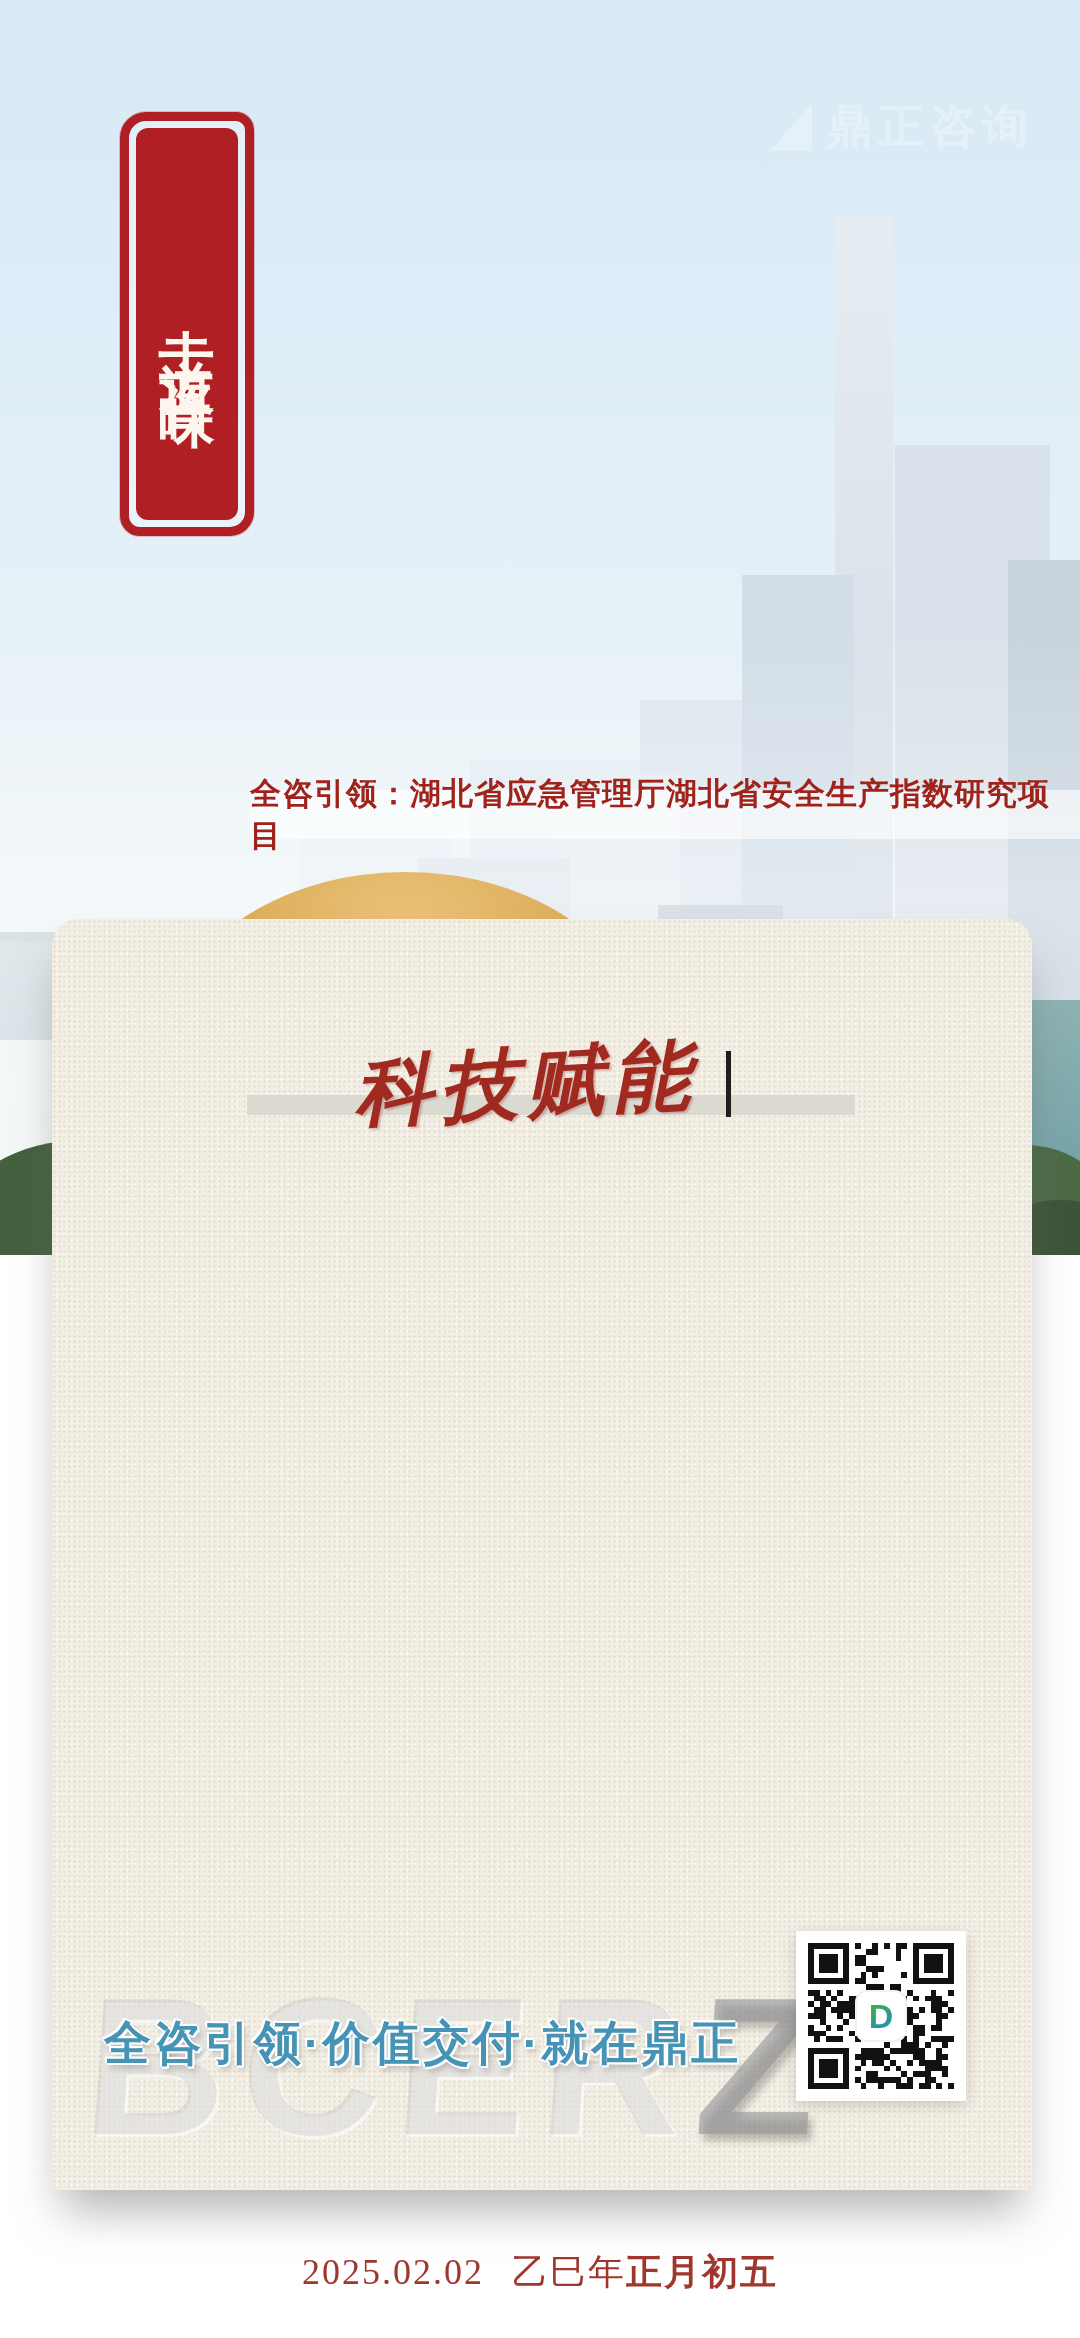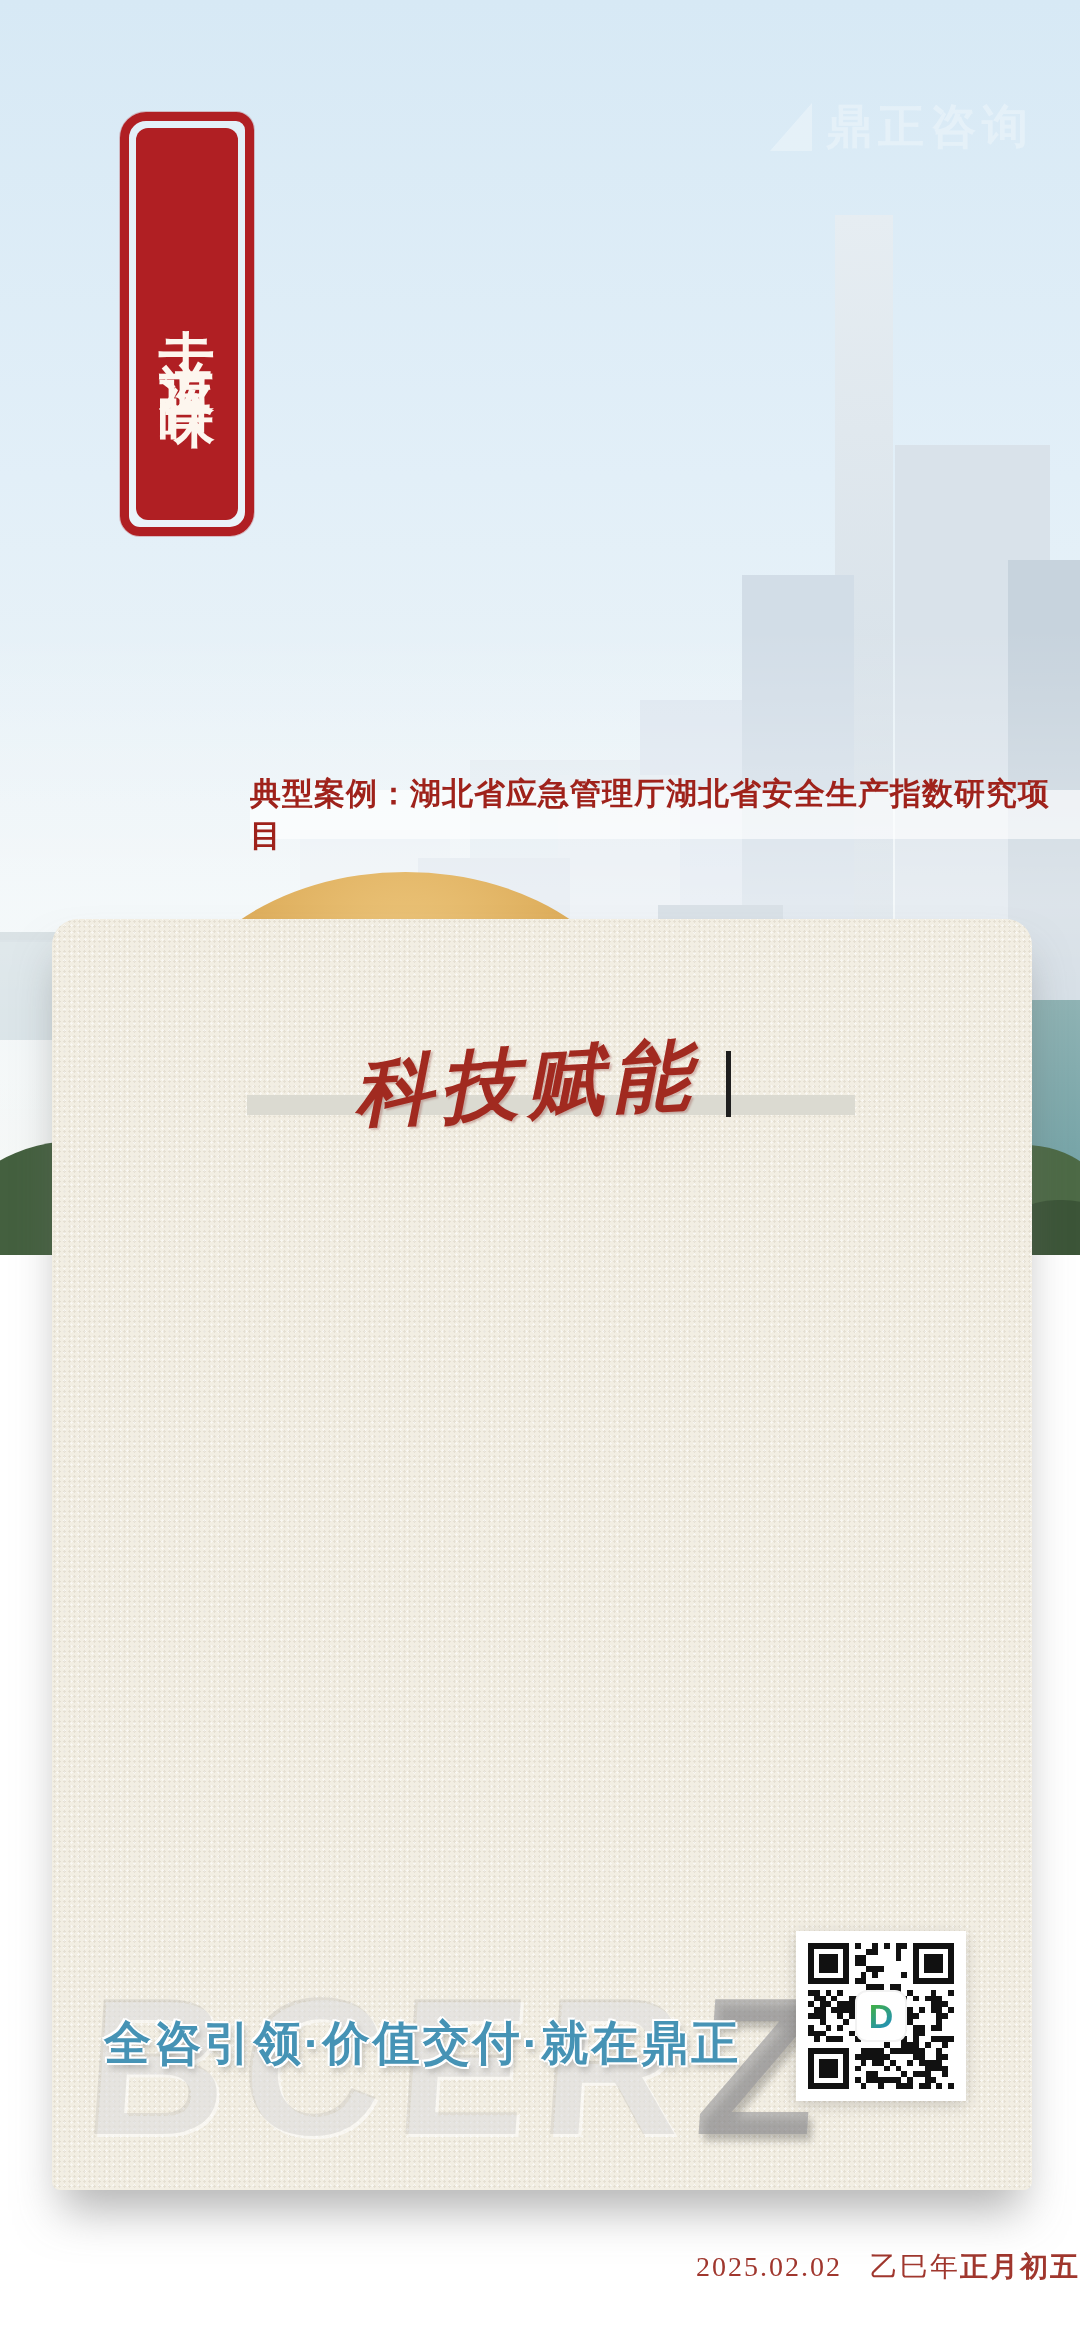--- a/index.html
+++ b/index.html
@@ -113,22 +113,22 @@
   .fp::after { content:''; position:absolute; inset:5px; background:#111; }
   .fp.tl{left:0;top:0;} .fp.tr{right:0;top:0;} .fp.bl{left:0;bottom:0;}
   .qr-logo { position:absolute; left:50%; top:50%; width:48px; height:48px; margin:-24px 0 0 -24px;
              background:#fff; border-radius:10px; box-shadow:0 0 0 2px #f2f2f2;
              display:flex; align-items:center; justify-content:center; }
   .qr-logo span { font-family:"Liberation Sans","DejaVu Sans",sans-serif; font-size:34px; font-weight:bold;
                   background:linear-gradient(145deg,#3fae49 20%,#1f8dc6 85%);
                   -webkit-background-clip:text; background-clip:text; color:transparent; }
 
   
-  .footer { position:absolute; left:0; right:0; top:2248px; text-align:right;
-            font-size:28px; color:#a0372e; letter-spacing:2px; }
+  .footer { position:absolute; left:0; right:0; top:2248px; text-align:center;
+            font-size:36px; color:#a0372e; letter-spacing:2px; }
   .footer .d { margin-right:28px; }
   .footer .ld { font-weight:bold; }
 </style>
 </head>
 <body>
 
 <div class="photo">
   <div class="shape hstrip"></div>
   <div class="shape water"></div>
   <div class="shape bb1"></div>
@@ -162,21 +162,21 @@
     <span class="seal-text">十二道咨味</span>
   </div>
 </div>
 
 <div class="brandwm">
   <span class="logo"></span>
   <span class="txt">鼎正咨询</span>
 </div>
 
 <div class="banner">
-  <span>典型案例：湖北省应急管理厅湖北省安全生产指数研究项目</span>
+  <span>全咨引领：湖北省应急管理厅湖北省安全生产指数研究项目</span>
 </div>
 
 <div class="card">
   <div class="title-strip"></div>
   <div class="title-row">
     <span class="callig">科技赋能</span>
     <span class="title-div"></span>
   </div>
 
 

